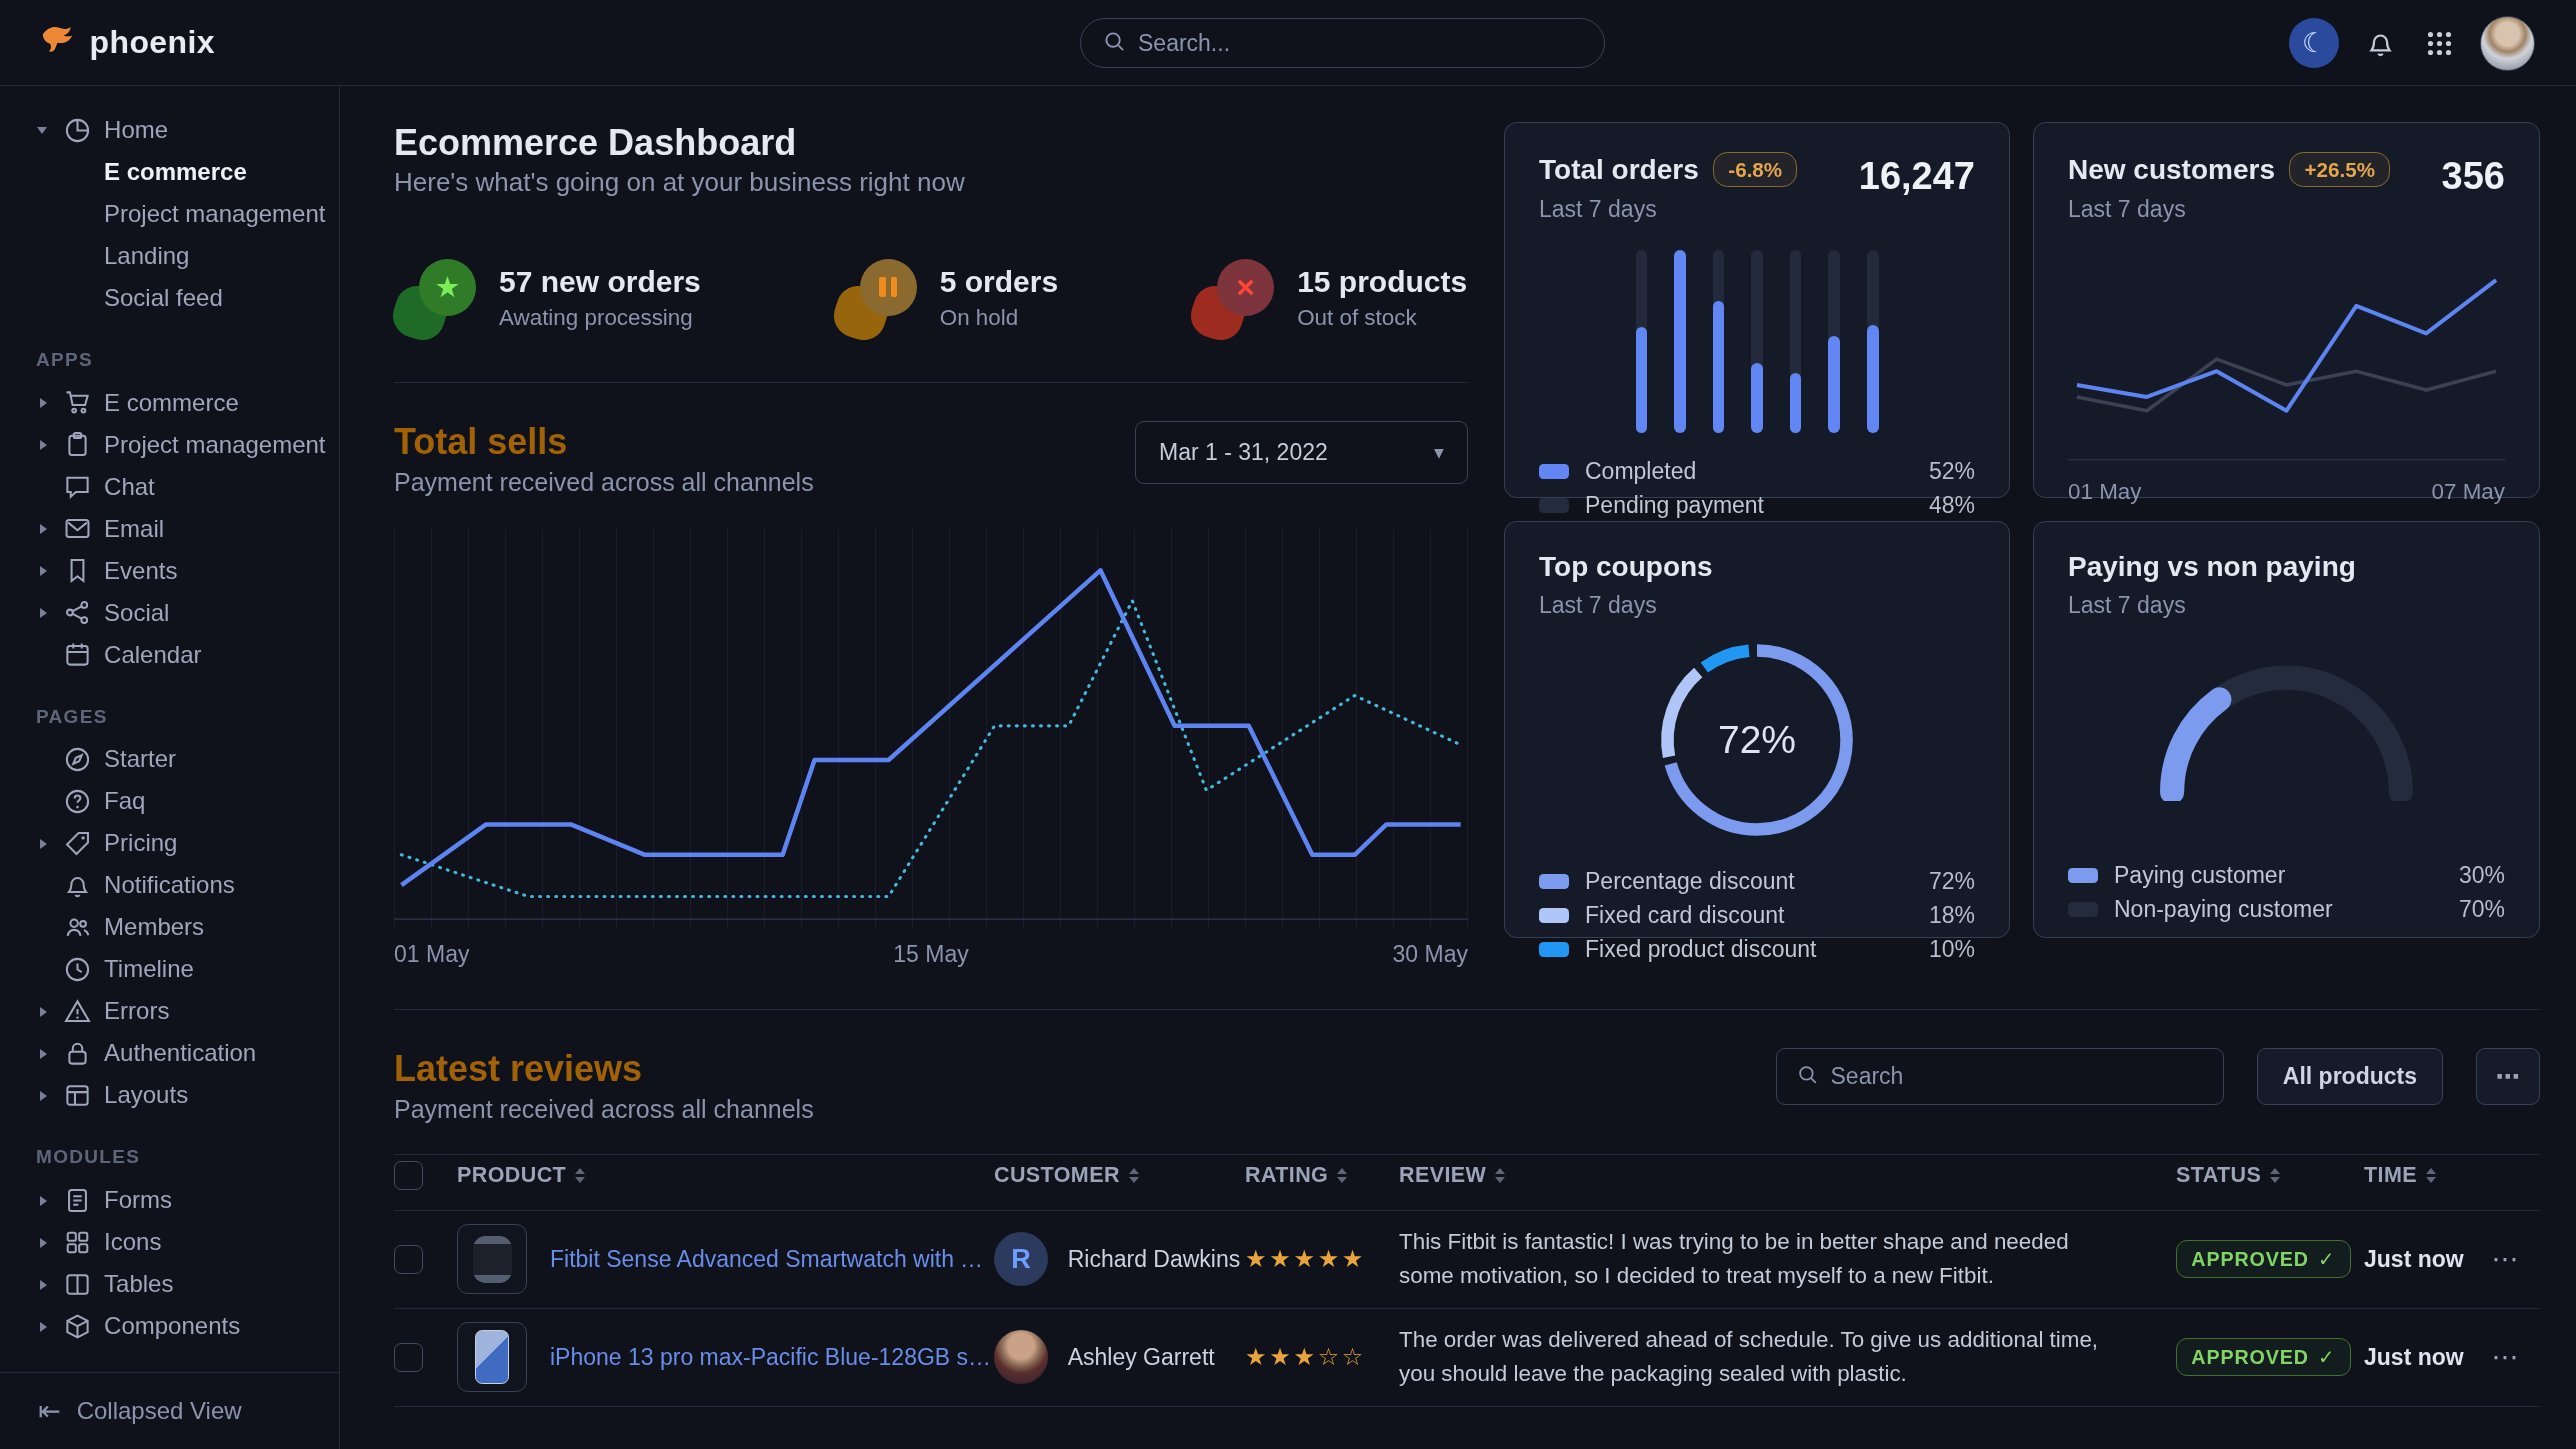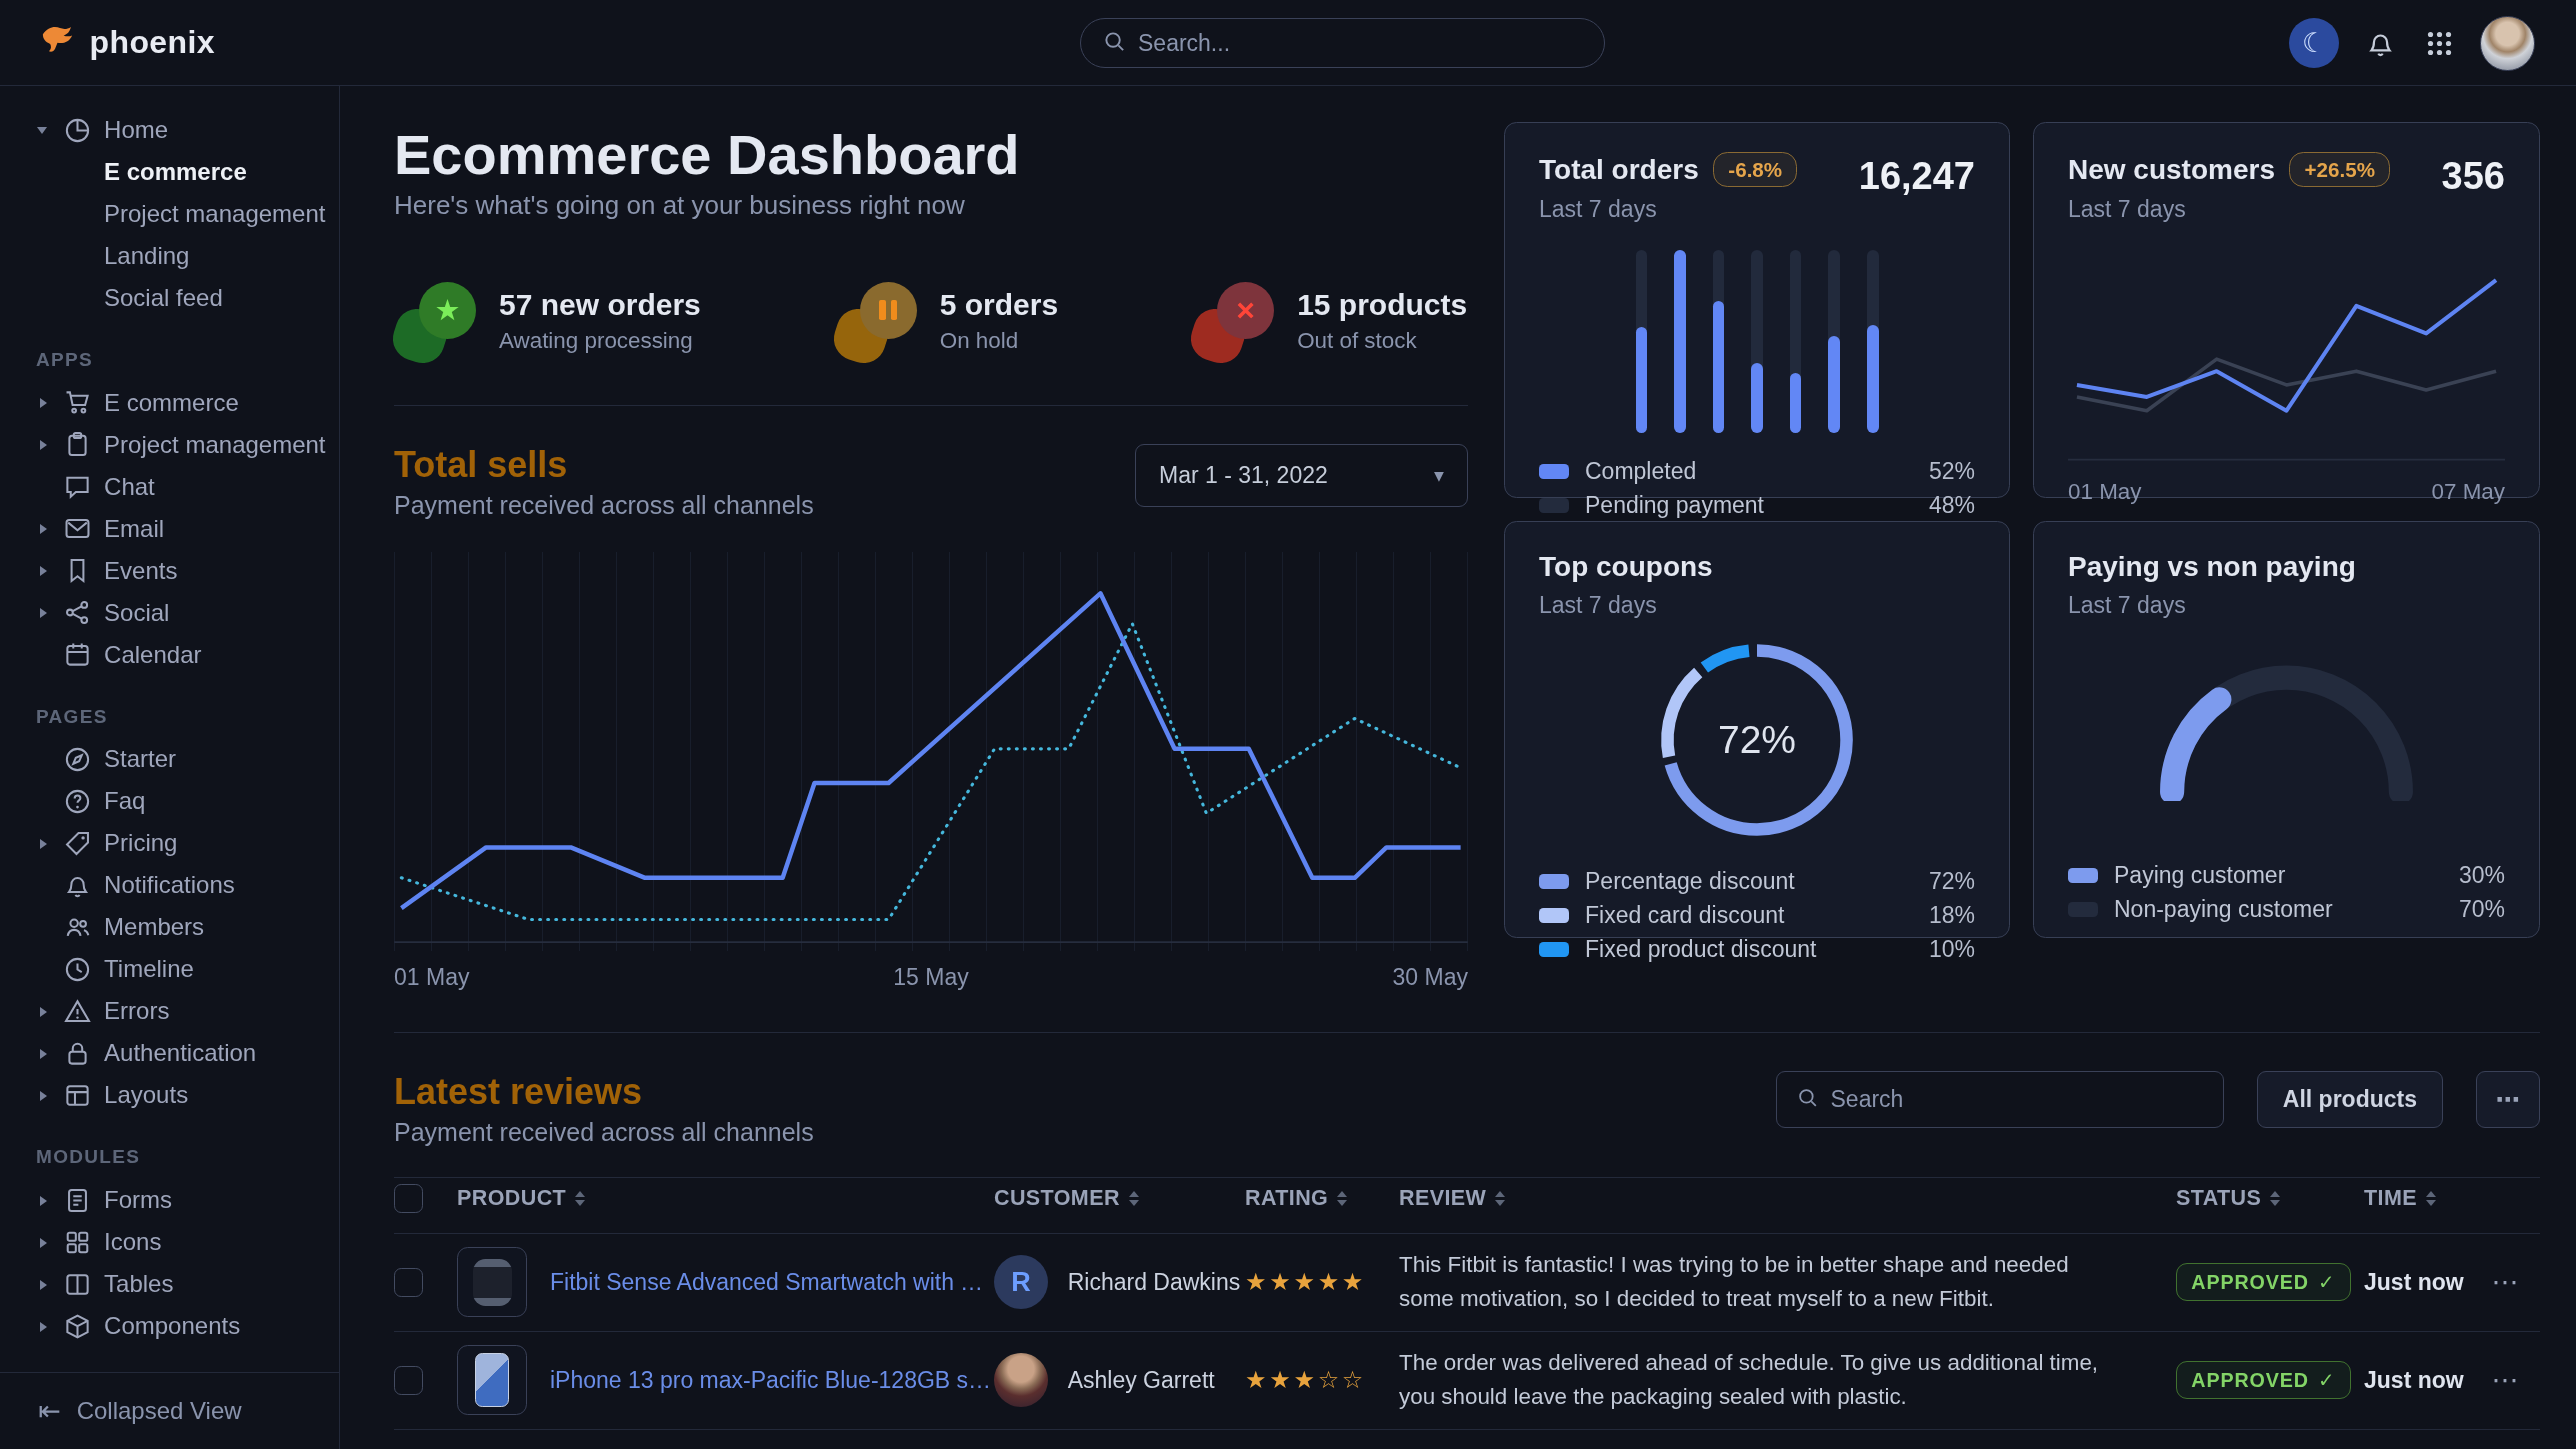--- a/index.html
+++ b/index.html
@@ -37,21 +37,21 @@
   .nico{width:27px;height:27px;flex:none;color:#9fa6bc;display:flex;align-items:center;justify-content:center}
   .nico svg{width:27px;height:27px}
   .section-label{padding:30px 0 10.7px 36px;font-size:19px;letter-spacing:1.3px;color:#5d6679;font-weight:700}
   .sb-footer{position:absolute;left:0;right:0;bottom:0;height:77px;border-top:0.9px solid #23293a;
     display:flex;align-items:center;gap:16px;padding-left:38px;color:#8a94ad;font-size:24px;cursor:pointer;background:#0f121b}
   .collapse-glyph{font-size:27px;color:#8a94ad}
   
   .main{position:absolute;left:340px;top:86px;width:2236px;padding:36px 36px 0 54px}
   .dash{display:flex;gap:36px}
   .dash-left{width:1074px;flex:none}
-  .page-title{font-size:56px;font-weight:700;color:#e4e8f1}
+  .page-title{font-size:36px;font-weight:700;color:#e4e8f1}
   .page-sub{font-size:26px;color:#8a94ad;margin-top:3px}
   .stats{display:flex;gap:134px;margin-top:59px}
   .stat{display:flex;align-items:center;gap:23px}
   .s-icon{position:relative;width:82px;height:82px;flex:none}
   .s-blob{position:absolute;left:0;bottom:0;width:52px;height:52px;border-radius:42%;transform:rotate(18deg)}
   .s-circ{position:absolute;right:0;top:1.8px;width:57px;height:57px;border-radius:50%;
     display:flex;align-items:center;justify-content:center}
   .stat.green .s-blob{background:#1d6b26}.stat.green .s-circ{background:#2f7b27;color:#7bed5a;font-size:29px}
   .stat.amber .s-blob{background:#96650c}.stat.amber .s-circ{background:#8a6a2e}
   .stat.red   .s-blob{background:#9e2b20}.stat.red .s-circ{background:#7e343c;color:#ff4538;font-size:32px;font-weight:700}

